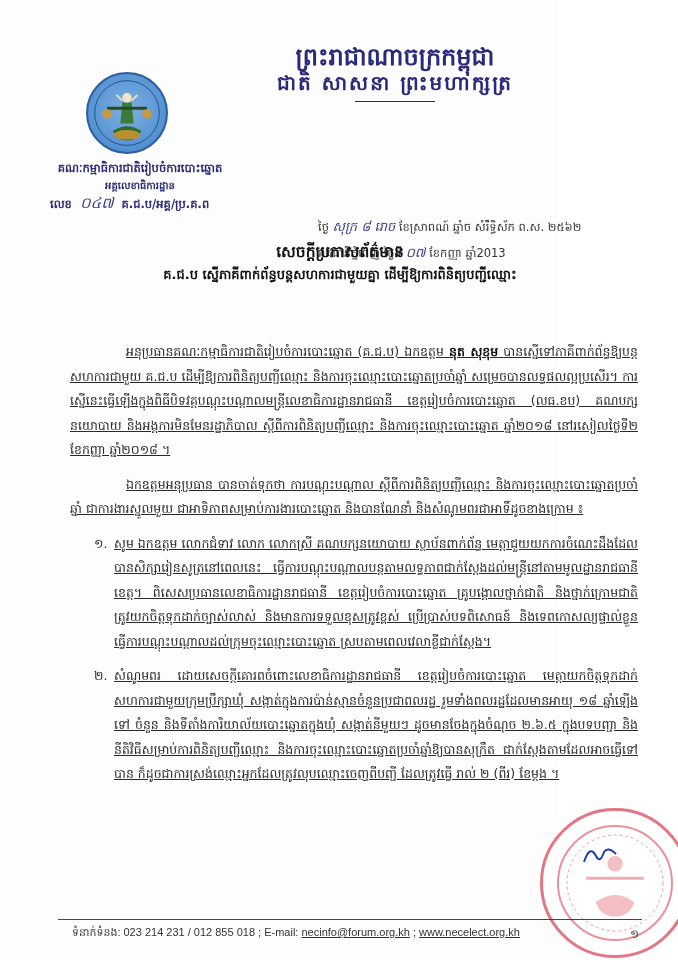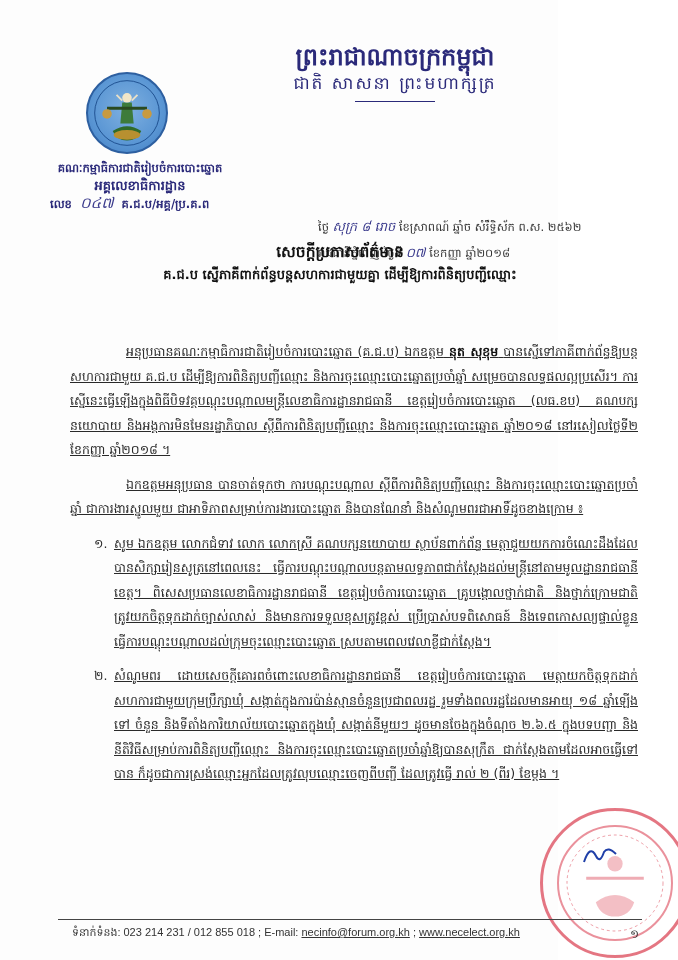--- a/index.html
+++ b/index.html
@@ -8,27 +8,27 @@
   .page { position: absolute; left: 0; top: 0; width: 558px; height: 960px; background: #fdfdfd; }
 
   
   .logo { position: absolute; left: 86px; top: 72px; width: 82px; height: 82px; border-radius: 50%;
           background: radial-gradient(circle at 50% 45%, #7fb0e0 0%, #5a96d4 60%, #3f7cc0 100%);
           border: 2px solid #2d5fa0; box-sizing: border-box; overflow: hidden; }
   .logo svg { width: 100%; height: 100%; display: block; }
 
   .kingdom { position: absolute; left: 255px; top: 42px; width: 280px; text-align: center; color: #2b2a7a; }
   .kingdom .k1 { font-size: 24px; font-weight: bold; line-height: 30px; white-space: nowrap; }
-  .kingdom .k2 { font-size: 17px; font-weight: normal; line-height: 22px; letter-spacing: 2px; white-space: nowrap; }
+  .kingdom .k2 { font-size: 20px; font-weight: bold; line-height: 22px; letter-spacing: 2px; white-space: nowrap; }
   .kingdom .orn { margin: 4px auto 0; width: 80px; height: 8px; position: relative; }
   .kingdom .orn:before { content: ""; position: absolute; left: 0; right: 0; top: 3px; border-top: 1px solid #2b2a7a; }
 
   .org { position: absolute; left: 20px; top: 160px; width: 240px; text-align: center; color: #2b2a7a; }
   .org .o1 { font-size: 11.5px; font-weight: bold; line-height: 17px; white-space: nowrap; }
-  .org .o2 { font-size: 13px; font-weight: bold; line-height: 17px; white-space: nowrap; }
+  .org .o2 { font-size: 10px; font-weight: bold; line-height: 17px; white-space: nowrap; }
   .org .o3 { font-size: 11.5px; font-weight: bold; line-height: 18px; white-space: nowrap; text-align: left; padding-left: 30px; }
   .org .o3 .handwritten { font-family: "DejaVu Serif", serif; font-weight: normal; color: #3a3a8c; font-style: italic; font-size: 15px; margin: 0 4px; }
 
   .date { position: absolute; left: 318px; top: 214px; width: 340px; text-align: left; font-size: 11.5px; line-height: 26px; color: #333; }
   .date .d1, .date .d2 { white-space: nowrap; }
   .date .handwritten { color: #3a3a8c; font-style: italic; font-family: "DejaVu Serif", serif; font-size: 13px; }
 
   
   .title { position: absolute; left: 40px; top: 240px; width: 600px; text-align: center; color: #111; }
   .title .t1 { font-size: 15.5px; font-weight: bold; line-height: 24px; }
@@ -92,21 +92,21 @@
 
   <div class="date">
     <div class="d1">
       <span>ថ្ងៃ</span>
       <span class="handwritten">សុក្រ ៨ រោច</span>
       <span>ខែស្រាពណ៍ ឆ្នាំច សំរឹទ្ធិស័ក ព.ស. ២៥៦២</span>
     </div>
     <div class="d2">
       <span>រាជធានីភ្នំពេញ ថ្ងៃទី</span>
       <span class="handwritten">០៧</span>
-      <span>ខែកញ្ញា ឆ្នាំ២០១៨</span>
+      <span>ខែកញ្ញា ឆ្នាំ2013</span>
     </div>
   </div>
 
   <div class="title">
     <div class="t1">សេចក្តីប្រកាសព័ត៌មាន</div>
     <div class="t2">គ.ជ.ប ស្នើភាគីពាក់ព័ន្ធបន្តសហការជាមួយគ្នា ដើម្បីឱ្យការពិនិត្យបញ្ជីឈ្មោះ</div>
   </div>
 
   <div class="body">
     <p class="para">

